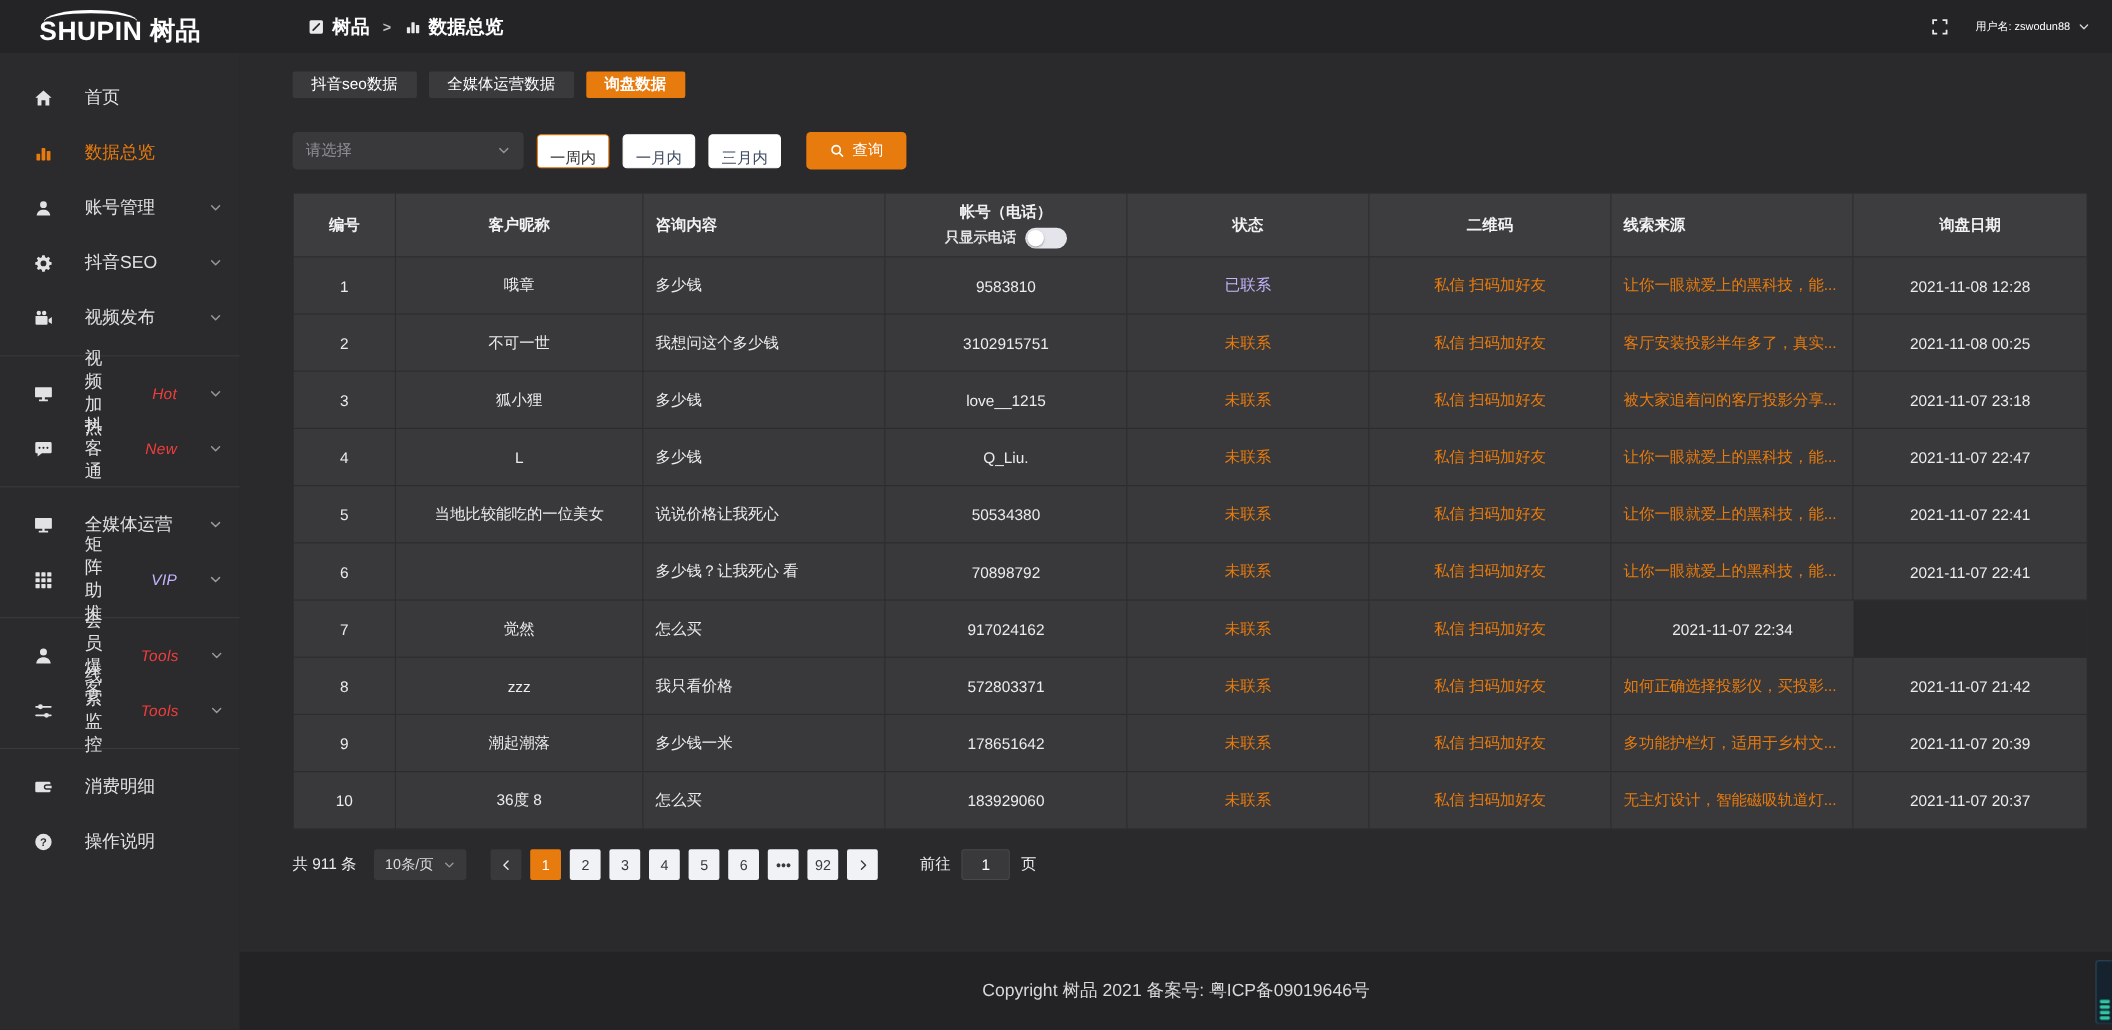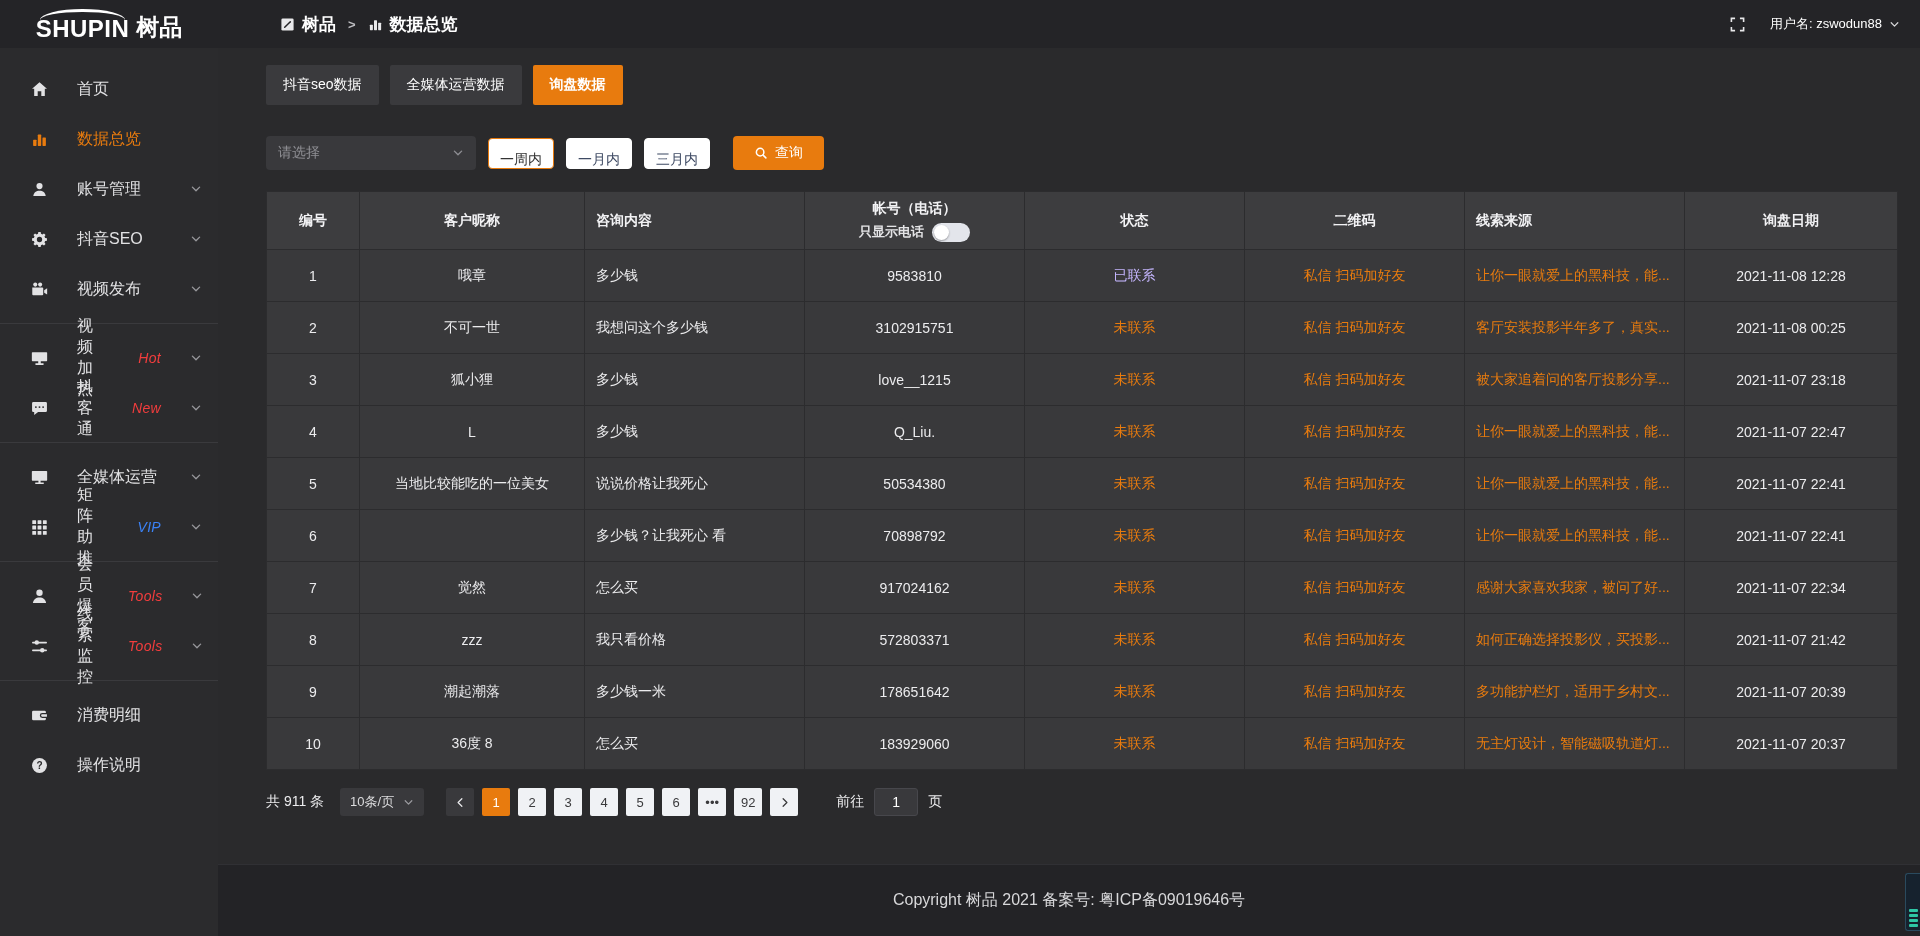--- a/index.html
+++ b/index.html
@@ -19,42 +19,42 @@
   .logo-arc { position:absolute; top:1px; left:4px; right:4px; height:11px;
               border-top:3px solid #fff; border-radius:50% 50% 0 0 / 100% 100% 0 0; }
   .logo-en { font-size:24px; font-weight:900; letter-spacing:.5px; line-height:1; }
   .logo-cn { font-size:23px; font-weight:800; margin-top:6px; }
   .breadcrumb { margin-left:62px; display:flex; align-items:center; gap:12px; font-size:17px; font-weight:700; color:#fff; }
   .bc-item { display:flex; align-items:center; gap:7px; cursor:pointer; }
   .bc-item .bi { width:15px; height:15px; color:#e9e9eb; }
   .bc-sep { color:#bdbdc1; font-size:13px; font-weight:700; }
   .header-right { margin-left:auto; display:flex; align-items:center; gap:24px; padding-right:20px; color:#fff; }
   .fs-btn { width:17px; height:17px; cursor:pointer; color:#e8e8ea; }
-  .user { display:flex; align-items:center; gap:7px; font-size:13px; cursor:pointer; }
+  .user { display:flex; align-items:center; gap:7px; font-size:10px; cursor:pointer; }
   .user .chev { width:11px; height:11px; color:#d6d6d8; }
 
   
   .layout { display:flex; height:888px; }
   .sidebar { width:218px; flex:none; background:#2b2b2d; padding-top:16px; }
   .side-item { height:50px; display:flex; align-items:center; padding:0 16px 0 30px; gap:29px;
                font-size:16px; color:#e2e2e4; cursor:pointer; }
   .side-item.active { color:var(--accent); }
   .s-icon { width:18px; height:18px; flex:none; display:flex; align-items:center; justify-content:center; }
   .s-icon svg { width:17px; height:17px; }
   .s-badge { font-size:14px; font-weight:400; font-style:italic; margin-left:6px; letter-spacing:.3px; }
   .s-arrow { margin-left:auto; color:#98989c; }
   .s-arrow svg { width:12px; height:12px; }
   .side-divider { height:1px; background:#3a3a3d; margin:9px 0; }
 
   main { flex:1; min-width:0; display:flex; flex-direction:column; background:var(--pagebg); }
   .content { padding:17px 22px 0 48px; }
 
   
   .tabs { display:flex; gap:11px; }
-  .tab { height:40px; padding:0 17px; background:#3a3a3d; color:#fff; border:none; border-radius:2px;
+  .tab { height:24px; padding:0 17px; background:#3a3a3d; color:#fff; border:none; border-radius:2px;
          font-size:14px; cursor:pointer; font-family:inherit; }
   .tab.active { background:var(--accent); font-weight:700; }
 
   
   .filters { margin-top:31px; display:flex; align-items:center; }
   .select { width:210px; height:34px; background:#39393c; border-radius:4px; display:flex; align-items:center;
             padding:0 12px; color:#8f8f94; font-size:14px; cursor:pointer; }
   .select .chev { margin-left:auto; width:12px; height:12px; }
   .ranges { display:flex; gap:12px; margin-left:12px; }
   .range { height:31px; padding:12px 11px; background:#ffffff; border:1px solid #fff; border-radius:4px;
@@ -274,21 +274,21 @@
             <rect x="11.2" y="1.2" width="3.6" height="3.6" rx=".5"></rect>
             <rect x="1.2" y="6.2" width="3.6" height="3.6" rx=".5"></rect>
             <rect x="6.2" y="6.2" width="3.6" height="3.6" rx=".5"></rect>
             <rect x="11.2" y="6.2" width="3.6" height="3.6" rx=".5"></rect>
             <rect x="1.2" y="11.2" width="3.6" height="3.6" rx=".5"></rect>
             <rect x="6.2" y="11.2" width="3.6" height="3.6" rx=".5"></rect>
             <rect x="11.2" y="11.2" width="3.6" height="3.6" rx=".5"></rect>
           </svg>
         </span>
         <span class="s-label">矩阵助推</span>
-        <span class="s-badge" style="color: #3b82f6;">VIP</span>
+        <span class="s-badge" style="color: #c4b5fd;">VIP</span>
         <span class="s-arrow">
           <svg viewBox="0 0 16 16" fill="none" stroke="currentColor" stroke-width="1.8" stroke-linecap="round" stroke-linejoin="round">
             <path d="M3.2 5.5 8 10.3l4.8-4.8"></path>
           </svg>
         </span>
       </div>
       <div class="side-divider"></div>
       <div class="side-item">
         <span class="s-icon">
           <svg viewBox="0 0 16 16" fill="currentColor">
@@ -454,21 +454,20 @@
               <div class="td c-left link">让你一眼就爱上的黑科技，能...</div>
               <div class="td">2021-11-07 22:41</div>
             </div>
             <div class="trow">
               <div class="td">7</div>
               <div class="td">觉然</div>
               <div class="td c-left">怎么买</div>
               <div class="td">917024162</div>
               <div class="td st-pending">未联系</div>
               <div class="td link">私信 扫码加好友</div>
-              <div class="td c-left link">感谢大家喜欢我家，被问了好...</div>
               <div class="td">2021-11-07 22:34</div>
             </div>
             <div class="trow">
               <div class="td">8</div>
               <div class="td">zzz</div>
               <div class="td c-left">我只看价格</div>
               <div class="td">572803371</div>
               <div class="td st-pending">未联系</div>
               <div class="td link">私信 扫码加好友</div>
               <div class="td c-left link">如何正确选择投影仪，买投影...</div>

